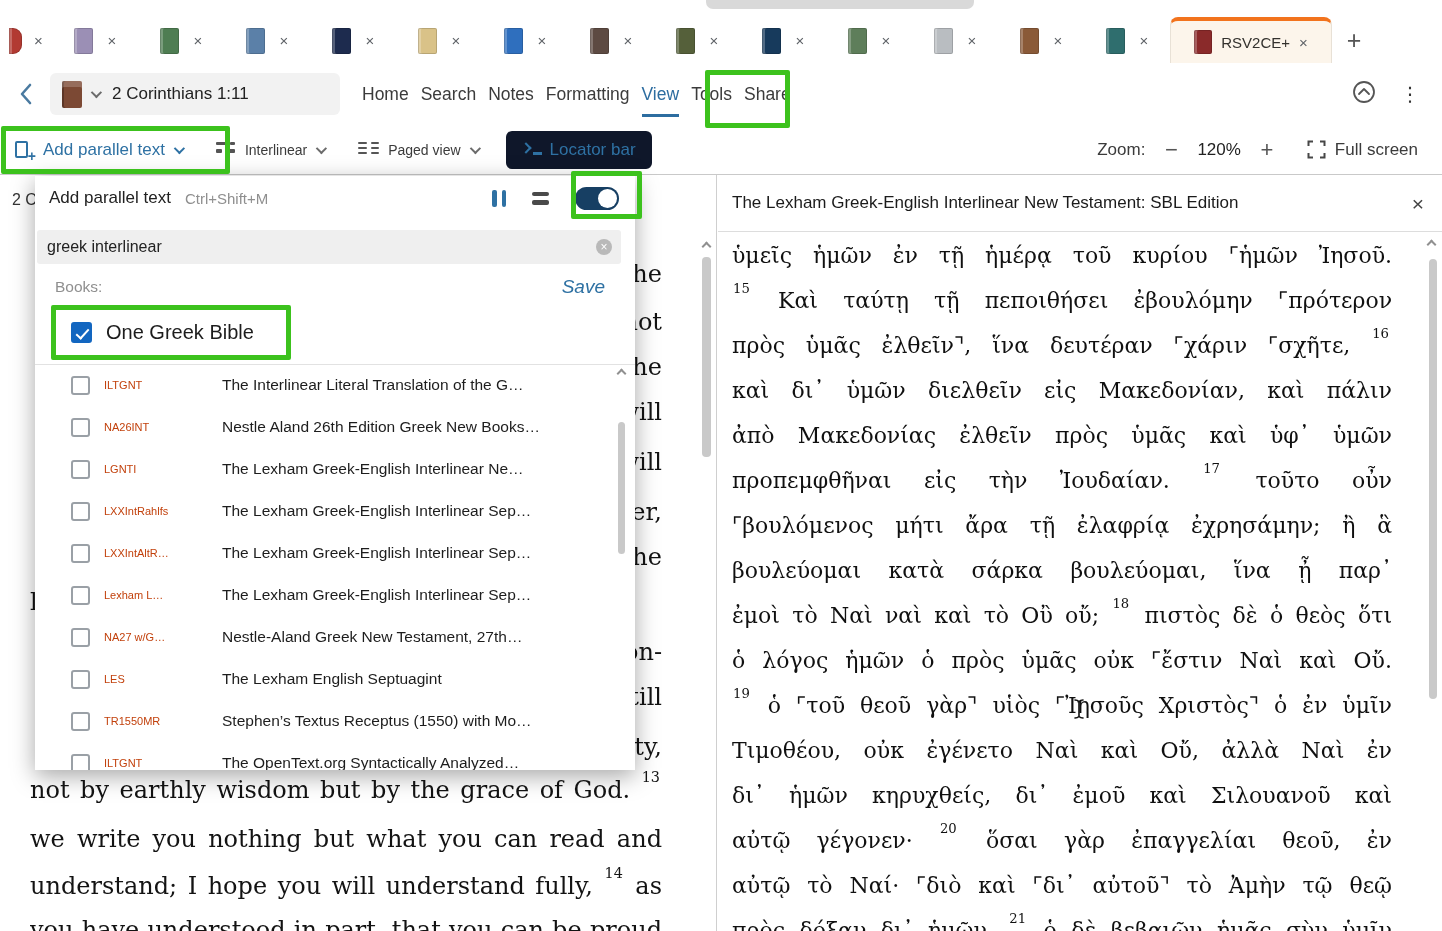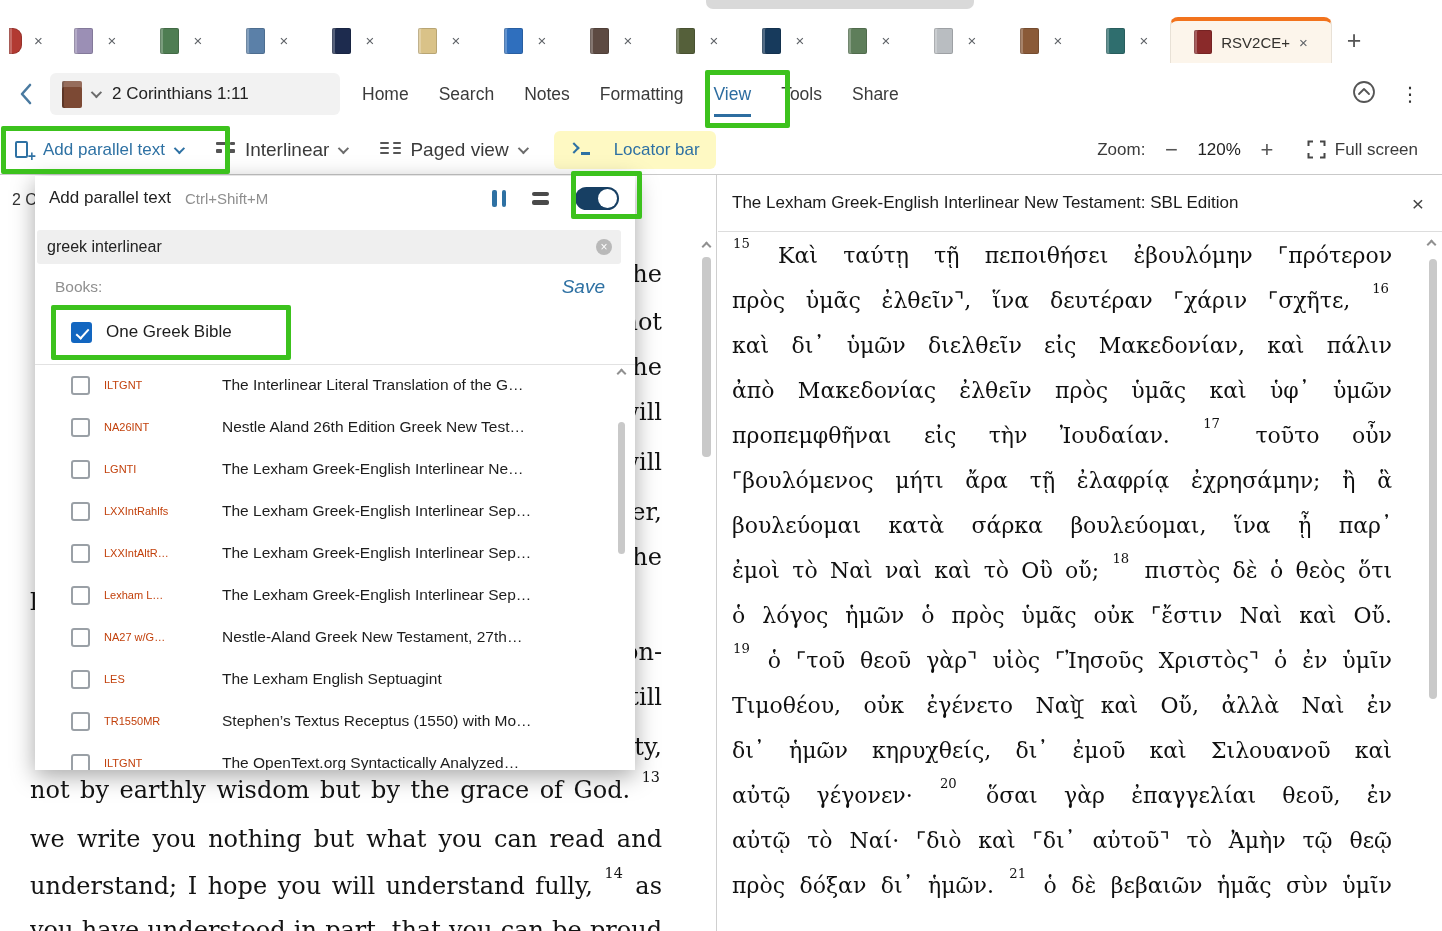--- a/index.html
+++ b/index.html
@@ -24,41 +24,41 @@
   .new-tab { width:44px; height:45px; display:flex; align-items:center; justify-content:center; font-size:25px; color:#555; }
 
   
   .navrow { position:absolute; top:63px; left:0; width:1442px; height:62px; display:flex; align-items:center; background:#fff; }
   .back-btn { margin-left:16px; display:flex; align-items:center; }
   .ref-box { margin-left:14px; width:290px; height:42px; background:#f2f2f2; border-radius:6px; display:flex; align-items:center; padding:0 12px; gap:9px; }
   .book-icon { width:20px; height:27px; background:#7c4934; border-radius:2px; box-shadow:inset 0 6px 0 rgba(255,255,255,.2), inset 2px 0 0 rgba(0,0,0,.25); }
   .chev { width:8px; height:8px; border-right:2px solid #6b6b6b; border-bottom:2px solid #6b6b6b; transform:rotate(45deg) translateY(-2px); flex:none; }
   .chev.blue { border-color:#2e71a3; }
   .ref-text { font-size:17px; color:#222; margin-left:4px; white-space:nowrap; }
-  .menu { display:flex; gap:30px; margin-left:22px; font-size:17.5px; color:#3b3b3b; }
+  .menu { display:flex; gap:12px; margin-left:22px; font-size:17.5px; color:#3b3b3b; }
   .menu-item { padding:19px 0; position:relative; cursor:default; }
   .menu-item.active { color:#2d6da0; }
   .menu-item.active::after { content:""; position:absolute; left:0; right:0; bottom:7px; height:3px; background:#2d6da0; }
   .nav-right { margin-left:auto; margin-right:22px; display:flex; align-items:center; gap:24px; }
   .kebab { font-size:20px; color:#333; letter-spacing:0; }
 
   
   .toolbarrow { position:absolute; top:125px; left:0; width:1442px; height:50px; border-bottom:1px solid #c9c9c9; display:flex; align-items:center; background:#fff; }
   .tb-add { display:flex; align-items:center; gap:9px; margin-left:14px; color:#2e71a3; font-size:17px; }
   .api { position:relative; width:20px; height:20px; }
   .api-doc { position:absolute; left:1px; top:1px; width:13px; height:17px; border:2px solid #2e71a3; border-radius:2px; }
   .api-plus { position:absolute; right:-2px; bottom:-3px; font-size:14px; font-weight:bold; color:#2e71a3; background:#fff; line-height:1; }
-  .tb-group { display:flex; align-items:center; gap:9px; margin-left:34px; color:#3b3b3b; font-size:19px; }
+  .tb-group { display:flex; align-items:center; gap:9px; margin-left:34px; color:#3b3b3b; font-size:14px; }
   .inter-icon { width:20px; height:16px; display:flex; flex-direction:column; gap:4px; }
   .inter-icon .r { display:flex; gap:3px; }
   .inter-icon .b { height:3.5px; background:#555; border-radius:1px; }
   .paged-icon { width:21px; height:16px; display:flex; gap:4px; }
   .paged-icon .col { flex:1; display:flex; flex-direction:column; gap:2.5px; }
   .paged-icon .l { height:2.5px; background:#555; border-radius:1px; }
-  .locator { display:flex; align-items:center; gap:24px; margin-left:28px; height:38px; background:#fef9c3; border-radius:6px; padding:0 16px; color:#2e71a3; font-size:17px; }
+  .locator { display:flex; align-items:center; gap:8px; margin-left:28px; height:38px; background:#0f172a; border-radius:6px; padding:0 16px; color:#2e71a3; font-size:17px; }
   .prompt-icon { display:flex; align-items:flex-end; gap:3px; }
   .prompt-chev { width:8px; height:8px; border-top:2.5px solid #2e71a3; border-right:2.5px solid #2e71a3; transform:rotate(45deg); margin-bottom:4px; }
   .prompt-underscore { width:9px; height:2.5px; background:#2e71a3; margin-bottom:1px; }
   .tb-right { margin-left:auto; margin-right:24px; display:flex; align-items:center; gap:13px; color:#3b3b3b; font-size:17px; }
   .zoom-btn { font-size:22px; color:#555; width:26px; text-align:center; line-height:1; }
   .zoom-val { color:#222; }
   .fs-group { display:flex; align-items:center; gap:9px; margin-left:14px; }
 
   
   .main-left { position:absolute; top:175px; left:0; width:717px; bottom:0; background:#fff; border-right:1px solid #cfcfcf; overflow:hidden; }
@@ -94,21 +94,21 @@
   .panel-search { position:relative; margin:10px 14px 0 2px; }
   .panel-search input { width:100%; height:34px; background:#efefef; border:none; border-radius:3px; font-size:16px; color:#222; padding:0 32px 0 10px; font-family:inherit; outline:none; }
   .clear-icon { position:absolute; right:9px; top:9px; width:16px; height:16px; border-radius:50%; background:#b9b9b9; color:#fff; font-size:12px; line-height:16px; text-align:center; }
   .panel-books { display:flex; align-items:center; margin:12px 30px 0 20px; }
   .books-label { font-size:15.5px; color:#8f8f8f; }
   .save-link { margin-left:auto; font-size:19px; color:#2e71a3;font-style:italic; }
   .selected-row { display:flex; align-items:center; gap:14px; margin:17px 16px 0 36px; height:34px; }
   .cb { width:21px; height:21px; border:2px solid #9aa0a6; border-radius:3px; background:#fff; flex:none; position:relative; }
   .cb.checked { background:#1266c0; border-color:#1266c0; }
   .cb.checked::after { content:""; position:absolute; left:6px; top:2px; width:5px; height:11px; border:solid #fff; border-width:0 2.5px 2.5px 0; transform:rotate(42deg); }
-  .selected-label { font-size:17px; color:#1d1d1d; }
+  .selected-label { font-size:20px; color:#1d1d1d; }
   .panel-divider { height:1px; background:#e2e2e2; margin-top:15px; }
   .res-list { position:absolute; top:188px; left:0; right:0; bottom:0; overflow:hidden; }
   .res-row { display:flex; align-items:center; height:42px; padding-left:36px; }
   .res-row .cb { width:19px; height:19px; }
   .res-abbr { width:118px; margin-left:14px; font-size:11px; color:#c2410c; white-space:nowrap; overflow:hidden; }
   .res-title { width:388px; font-size:15.5px; color:#1d1d1d; white-space:nowrap; overflow:hidden; text-overflow:clip; }
 
   
   .hl { position:absolute; border:5px solid #3cc21d; border-radius:2px; z-index:60; pointer-events:none; }
 
@@ -298,20 +298,21 @@
   <span style="position:absolute; right:6px; top:68px;" class="chev-up"></span>
   <div class="scroll-thumb" style="right:5px; top:82px; width:9px; height:200px;"></div>
 </div>
 
 <div class="main-right">
   <div class="rp-header">
     <span class="rp-title">The Lexham Greek-English Interlinear New Testament: SBL Edition</span>
     <span class="rp-close">×</span>
   </div>
   <div class="greek" id="greek">
+      <div class="greek-line">ὑμεῖς ἡμῶν ἐν τῇ ἡμέρᾳ τοῦ κυρίου ⌜ἡμῶν Ἰησοῦ.</div>
       <div class="greek-line"><sup>15</sup> Καὶ ταύτῃ τῇ πεποιθήσει ἐβουλόμην ⌜πρότερον</div>
       <div class="greek-line">πρὸς ὑμᾶς ἐλθεῖν⌝, ἵνα δευτέραν ⌜χάριν ⌜σχῆτε, <sup>16</sup></div>
       <div class="greek-line">καὶ δι᾿ ὑμῶν διελθεῖν εἰς Μακεδονίαν, καὶ πάλιν</div>
       <div class="greek-line">ἀπὸ Μακεδονίας ἐλθεῖν πρὸς ὑμᾶς καὶ ὑφ᾿ ὑμῶν</div>
       <div class="greek-line">προπεμφθῆναι εἰς τὴν Ἰουδαίαν. <sup>17</sup> τοῦτο οὖν</div>
       <div class="greek-line">⌜βουλόμενος μήτι ἄρα τῇ ἐλαφρίᾳ ἐχρησάμην; ἢ ἃ</div>
       <div class="greek-line">βουλεύομαι κατὰ σάρκα βουλεύομαι, ἵνα ᾖ παρ᾿</div>
       <div class="greek-line">ἐμοὶ τὸ Ναὶ ναὶ καὶ τὸ Οὒ οὔ; <sup>18</sup> πιστὸς δὲ ὁ θεὸς ὅτι</div>
       <div class="greek-line">ὁ λόγος ἡμῶν ὁ πρὸς ὑμᾶς οὐκ ⌜ἔστιν Ναὶ καὶ Οὔ.</div>
       <div class="greek-line"><sup>19</sup> ὁ ⌜τοῦ θεοῦ γὰρ⌝ υἱὸς ⌜Ἰησοῦς Χριστὸς⌝ ὁ ἐν ὑμῖν</div>
@@ -359,21 +360,21 @@
   <div class="res-list">
     <div id="res-rows">
         <div class="res-row">
           <span class="cb"></span>
           <span class="res-abbr">ILTGNT</span>
           <span class="res-title">The Interlinear Literal Translation of the G…</span>
         </div>
         <div class="res-row">
           <span class="cb"></span>
           <span class="res-abbr">NA26INT</span>
-          <span class="res-title">Nestle Aland 26th Edition Greek New Test…</span>
+          <span class="res-title">Nestle Aland 26th Edition Greek New Books…</span>
         </div>
         <div class="res-row">
           <span class="cb"></span>
           <span class="res-abbr">LGNTI</span>
           <span class="res-title">The Lexham Greek-English Interlinear Ne…</span>
         </div>
         <div class="res-row">
           <span class="cb"></span>
           <span class="res-abbr">LXXIntRahlfs</span>
           <span class="res-title">The Lexham Greek-English Interlinear Sep…</span>

